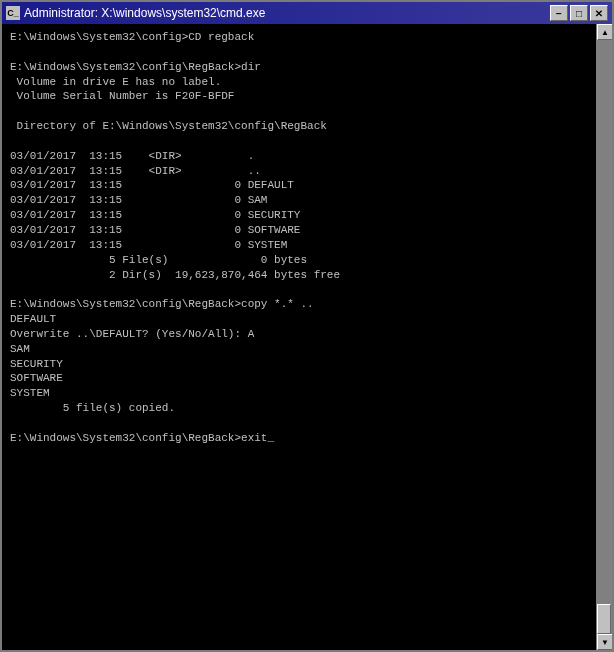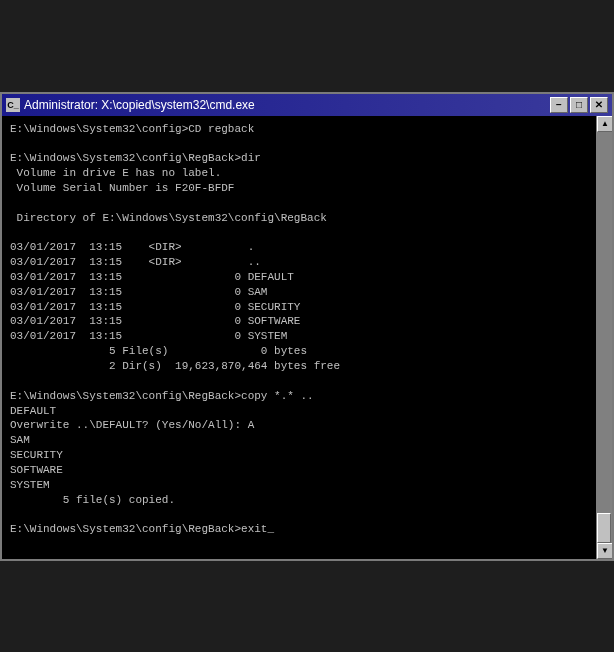--- a/index.html
+++ b/index.html
@@ -9,21 +9,21 @@
       display: flex;
       justify-content: center;
       align-items: center;
       width: 614px;
       height: 652px;
       font-family: Arial, sans-serif;
     }
 
     .window {
       width: 614px;
-      height: 469px;
+      height: 652px;
       background: #000080;
       border: 2px solid #7b7b7b;
       display: flex;
       flex-direction: column;
     }
 
     .title-bar {
       background: linear-gradient(to right, #1a1a8c, #3a3a9c);
       height: 22px;
       display: flex;
@@ -145,21 +145,21 @@
   </style>
 </head>
 <body>
 
 <div class="window">
   <div class="title-bar">
     <div class="title-bar-left">
       <div class="title-bar-icon">
         <span>C_</span>
       </div>
-      <span class="title-text">Administrator: X:\copied\system32\cmd.exe</span>
+      <span class="title-text">Administrator: X:\windows\system32\cmd.exe</span>
     </div>
     <div class="title-bar-buttons">
       <div class="tb-btn">−</div>
       <div class="tb-btn">□</div>
       <div class="tb-btn close-btn">✕</div>
     </div>
   </div>
 
   <div class="console-area">
     <div class="console-text" id="console-output">E:\Windows\System32\config&gt;CD regback

